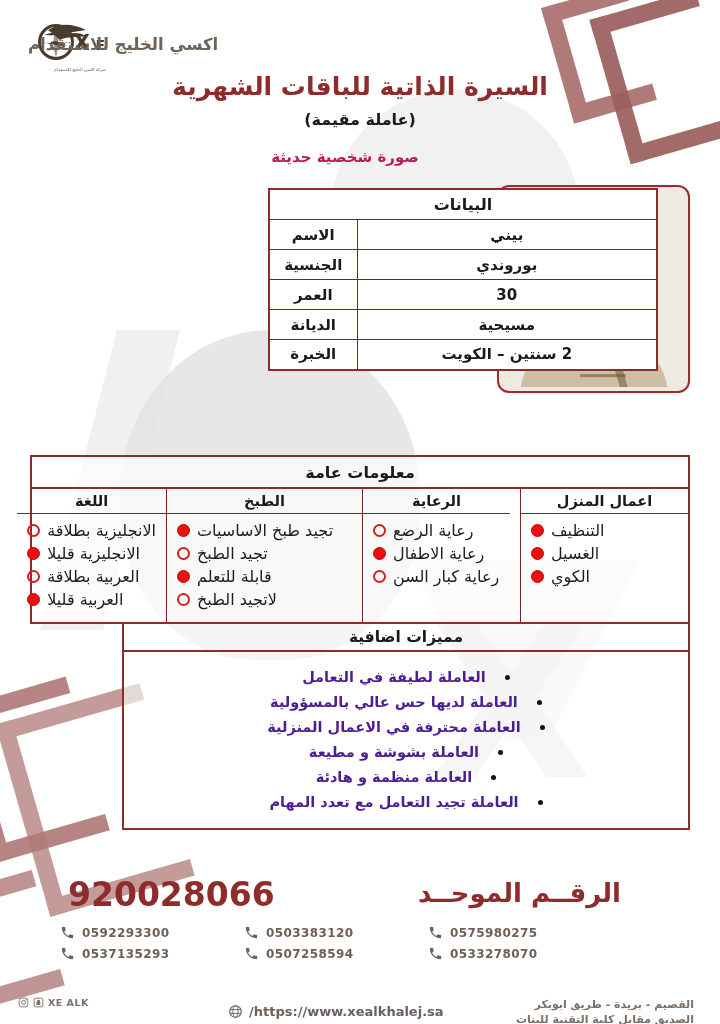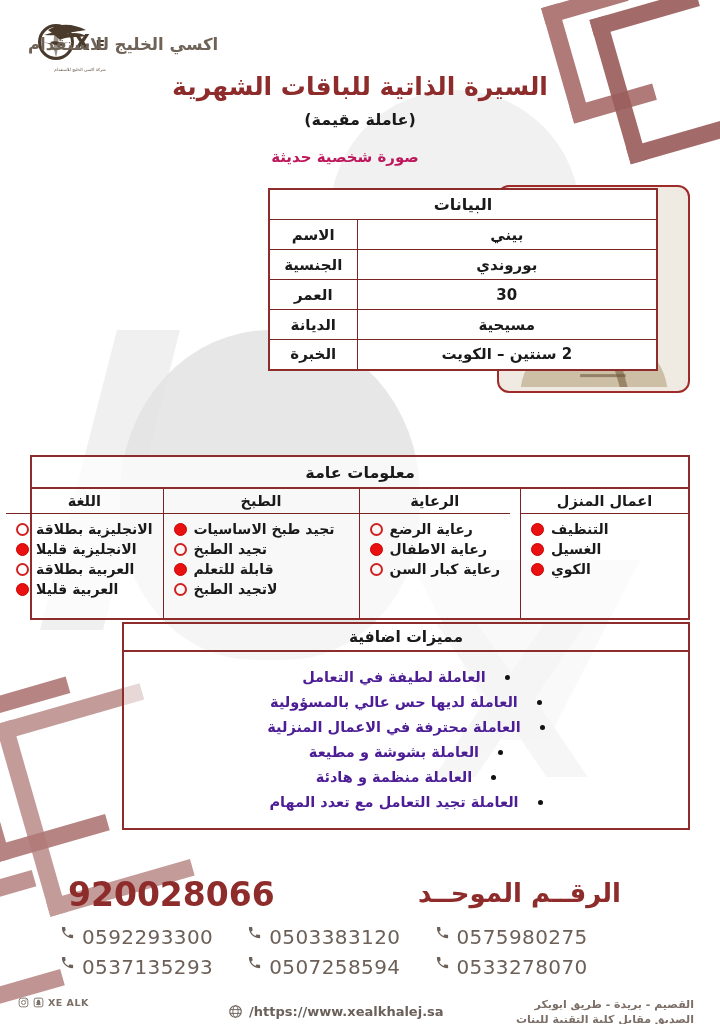--- a/index.html
+++ b/index.html
@@ -117,21 +117,21 @@
   .gen-col.w-cook { flex: 0 0 196px; }
   .gen-col-head {
     text-align: center; font-size: 14.5px; font-weight: 700; color: #1a1a1a;
     padding: 4px 0 4px; border-bottom: 1.6px solid #7a2424;
   }
   .gen-col-body { padding: 7px 10px 9px; min-height: 104px; }
   .opt-row {
     display: flex; align-items: center; justify-content: flex-end;
     gap: 7px; margin-bottom: 4px; direction: rtl;
   }
-  .opt-label { font-size: 14px; font-weight: 700; color: #1a1a1a; white-space: nowrap; }
+  .opt-label { font-size: 16px; font-weight: 400; color: #1a1a1a; white-space: nowrap; }
   .dot { width: 13px; height: 13px; border-radius: 50%; flex: 0 0 13px; }
   .dot.on  { background: #e81010; border: 1px solid #c00; }
   .dot.off { background: transparent; border: 2px solid #d02020; }
 
   
   .extra-box {
     position: absolute; top: 622px; right: 30px; width: 568px;
     border: 2px solid #8e2b2b; background: rgba(255,255,255,.6);
   }
   .extra-title {
@@ -157,22 +157,22 @@
   }
   .unified-number {
     position: absolute; top: 875px; left: 68px; width: 260px; text-align: left;
     font-size: 33px; font-weight: 700; color: #8e2b2b; direction: ltr;
   }
 
   .phones { position: absolute; top: 925px; left: 60px; width: 600px; }
   .phone-row { display: flex; flex-direction: row-reverse; justify-content: flex-start;
                gap: 34px; margin-bottom: 6px; }
   .phone {
-    display: flex; flex-direction: row; align-items: flex-start; gap: 7px;
-    font-size: 20px; font-weight: 400; color: #6c6058; direction: ltr; min-width: 150px;
+    display: flex; flex-direction: row; align-items: flex-end; gap: 7px;
+    font-size: 12px; font-weight: 700; color: #6c6058; direction: ltr; min-width: 150px;
   }
   .phone .ph-num { letter-spacing: .4px; }
 
   .bottom-bar { position: absolute; top: 997px; left: 0; width: 720px; height: 27px; }
   .social {
     position: absolute; left: 18px; top: 0; display: flex; flex-direction: column; gap: 17px;
   }
   .social-line { display: flex; align-items: center; gap: 4px; direction: ltr; }
   .social-line .handle { font-size: 9.5px; font-weight: 700; color: #7b6f67; letter-spacing: .5px; }
 

